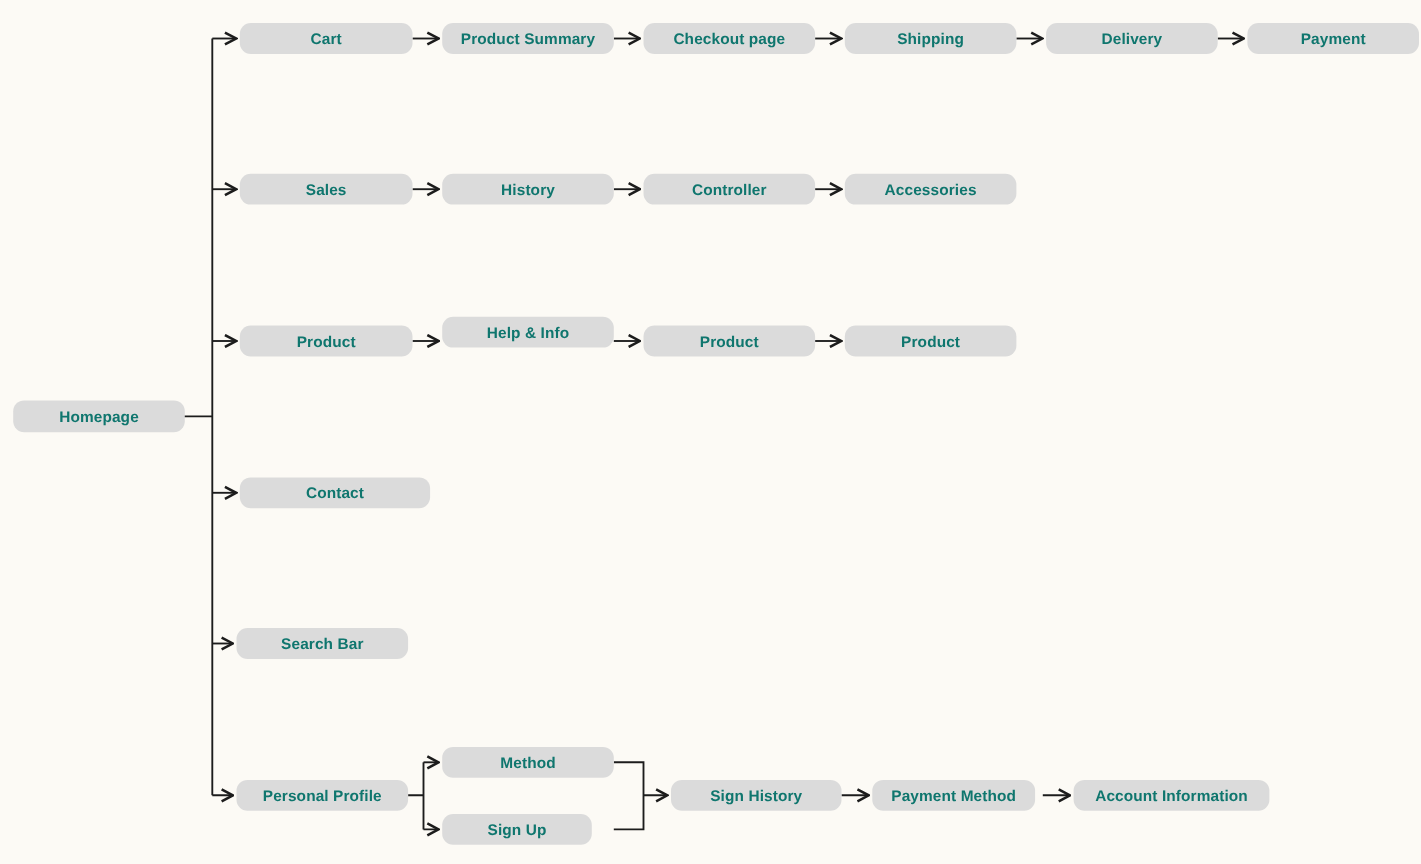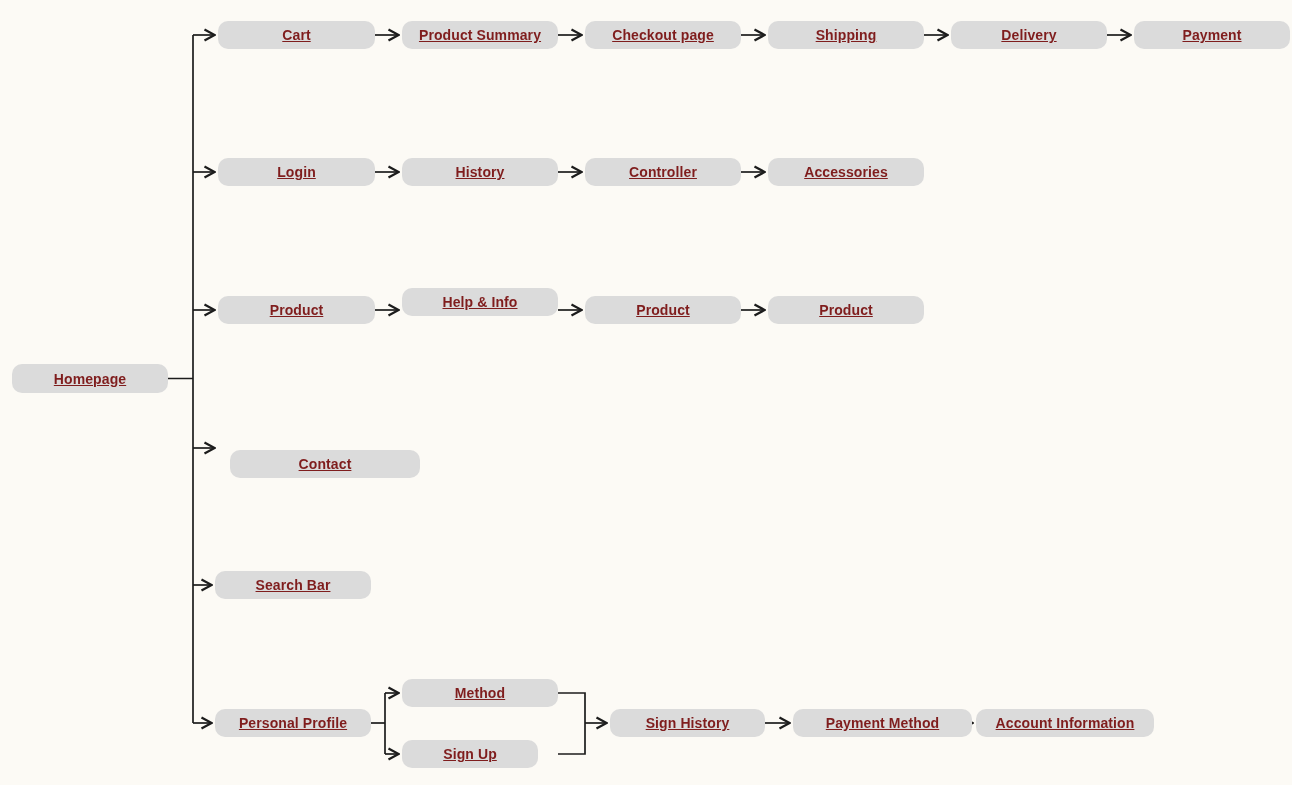--- a/index.html
+++ b/index.html
@@ -22,25 +22,24 @@
   .node {
     position: absolute;
     height: 28px;
     background: #DBDBDB;
     border-radius: 10px;
     display: flex;
     align-items: center;
     justify-content: center;
     font-size: 14px;
     font-weight: 700;
-    color: #7f1d1d;
+    color: #0f766e;
     white-space: nowrap;
     letter-spacing: 0.1px;
     box-sizing: border-box;
-    text-decoration: underline;
   }
 </style>
 </head>
 <body>
 
 <div class="canvas">
 
   <svg class="connectors" viewBox="0 0 1292 785" xmlns="http://www.w3.org/2000/svg">
     <defs>
       <marker id="arrow" viewBox="0 0 10 10" refX="8.5" refY="5" markerWidth="8" markerHeight="8" orient="auto-start-reverse">
@@ -87,34 +86,34 @@
 
   <div class="node" style="left:12px; top:364px; width:156px; height:29px;">Homepage</div>
 
   <div class="node" style="left:218px; top:21px; width:157px;">Cart</div>
   <div class="node" style="left:402px; top:21px; width:156px;">Product Summary</div>
   <div class="node" style="left:585px; top:21px; width:156px;">Checkout page</div>
   <div class="node" style="left:768px; top:21px; width:156px;">Shipping</div>
   <div class="node" style="left:951px; top:21px; width:156px;">Delivery</div>
   <div class="node" style="left:1134px; top:21px; width:156px;">Payment</div>
 
-  <div class="node" style="left:218px; top:158px; width:157px;">Login</div>
+  <div class="node" style="left:218px; top:158px; width:157px;">Sales</div>
   <div class="node" style="left:402px; top:158px; width:156px;">History</div>
   <div class="node" style="left:585px; top:158px; width:156px;">Controller</div>
   <div class="node" style="left:768px; top:158px; width:156px;">Accessories</div>
 
   <div class="node" style="left:218px; top:296px; width:157px;">Product</div>
   <div class="node" style="left:402px; top:288px; width:156px;">Help &amp; Info</div>
   <div class="node" style="left:585px; top:296px; width:156px;">Product</div>
   <div class="node" style="left:768px; top:296px; width:156px;">Product</div>
 
-  <div class="node" style="left:218px; top:450px; width:190px;margin-left:12px;">Contact</div>
+  <div class="node" style="left:218px; top:434px; width:173px;">Contact</div>
 
   <div class="node" style="left:215px; top:571px; width:156px;">Search Bar</div>
 
   <div class="node" style="left:215px; top:709px; width:156px;">Personal Profile</div>
   <div class="node" style="left:402px; top:679px; width:156px;">Method</div>
   <div class="node" style="left:402px; top:740px; width:136px;">Sign Up</div>
   <div class="node" style="left:610px; top:709px; width:155px;">Sign History</div>
-  <div class="node" style="left:793px; top:709px; width:179px;">Payment Method</div>
+  <div class="node" style="left:793px; top:709px; width:148px;">Payment Method</div>
   <div class="node" style="left:976px; top:709px; width:178px;">Account Information</div>
 
 </div>
 
 </body></html>

